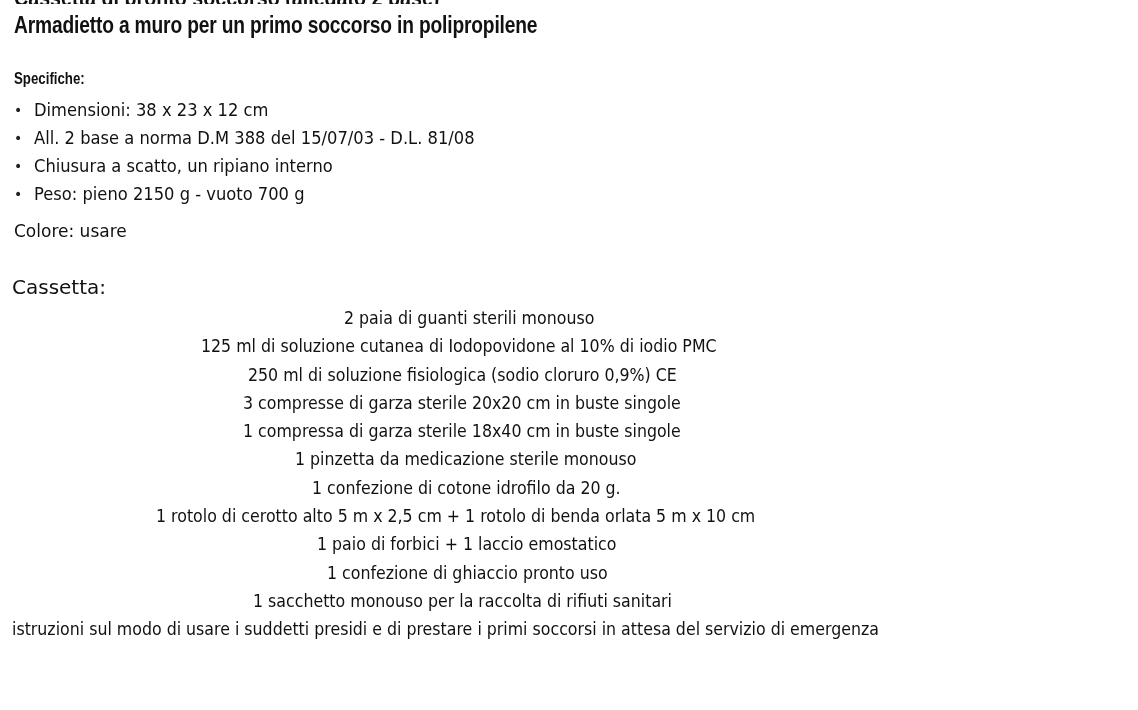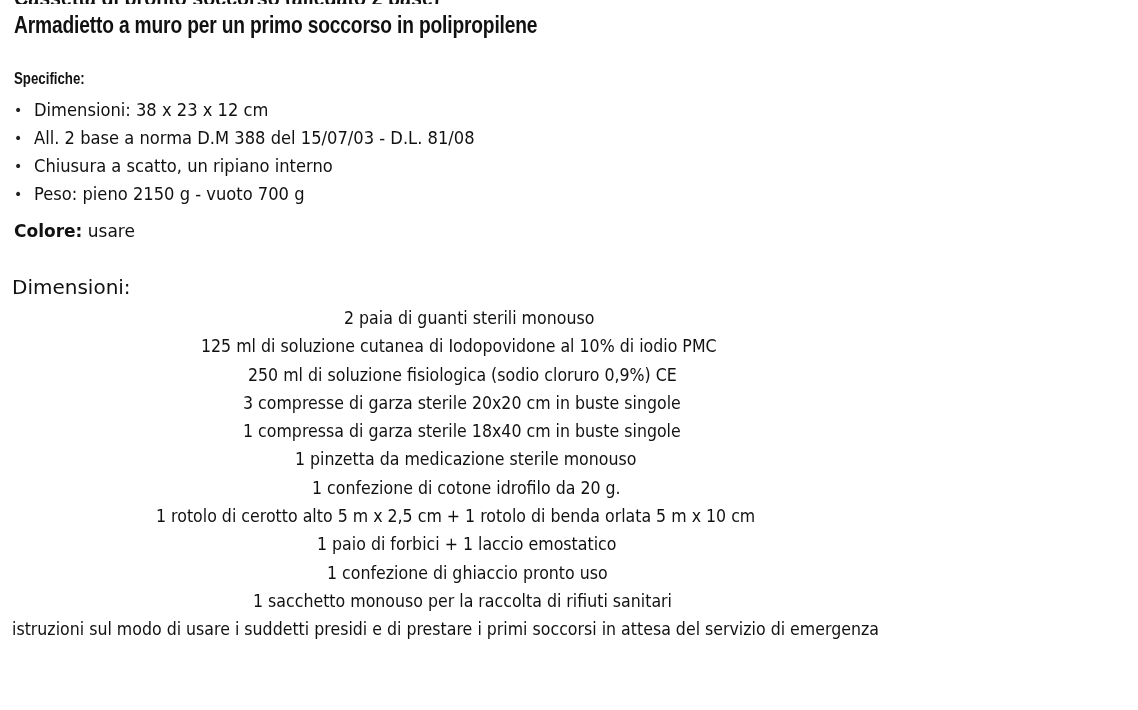--- a/index.html
+++ b/index.html
@@ -90,21 +90,21 @@
     }
     .color-line {
       position: absolute;
       left: 14px;
       top: 219px;
       font-size: 17px;
       line-height: 24px;
       white-space: nowrap;
     }
     .color-line .label {
-      font-weight: bold;
+      font-weight: normal;
     }
     .contents-heading {
       position: absolute;
       left: 12px;
       top: 274px;
       font-size: 20px;
       line-height: 26px;
       white-space: nowrap;
       color: #111;
     }
@@ -157,21 +157,21 @@
     <span class="bullet">•</span>
     <span class="spec-text">Peso: pieno 2150 g - vuoto 700 g</span>
   </li>
 </ul>
 
 <div class="color-line">
   <span class="label">Colore:</span>
   <span>usare</span>
 </div>
 
-<div class="contents-heading">Dimensioni:</div>
+<div class="contents-heading">Cassetta:</div>
 
 <ul class="contents-list">
   <li><span>2 paia di guanti sterili monouso</span></li>
   <li><span>125 ml di soluzione cutanea di Iodopovidone al 10% di iodio PMC</span></li>
   <li><span>250 ml di soluzione fisiologica (sodio cloruro 0,9%) CE</span></li>
   <li><span>3 compresse di garza sterile 20x20 cm in buste singole</span></li>
   <li><span>1 compressa di garza sterile 18x40 cm in buste singole</span></li>
   <li><span>1 pinzetta da medicazione sterile monouso</span></li>
   <li><span>1 confezione di cotone idrofilo da 20 g.</span></li>
   <li><span>1 rotolo di cerotto alto 5 m x 2,5 cm + 1 rotolo di benda orlata 5 m x 10 cm</span></li>

